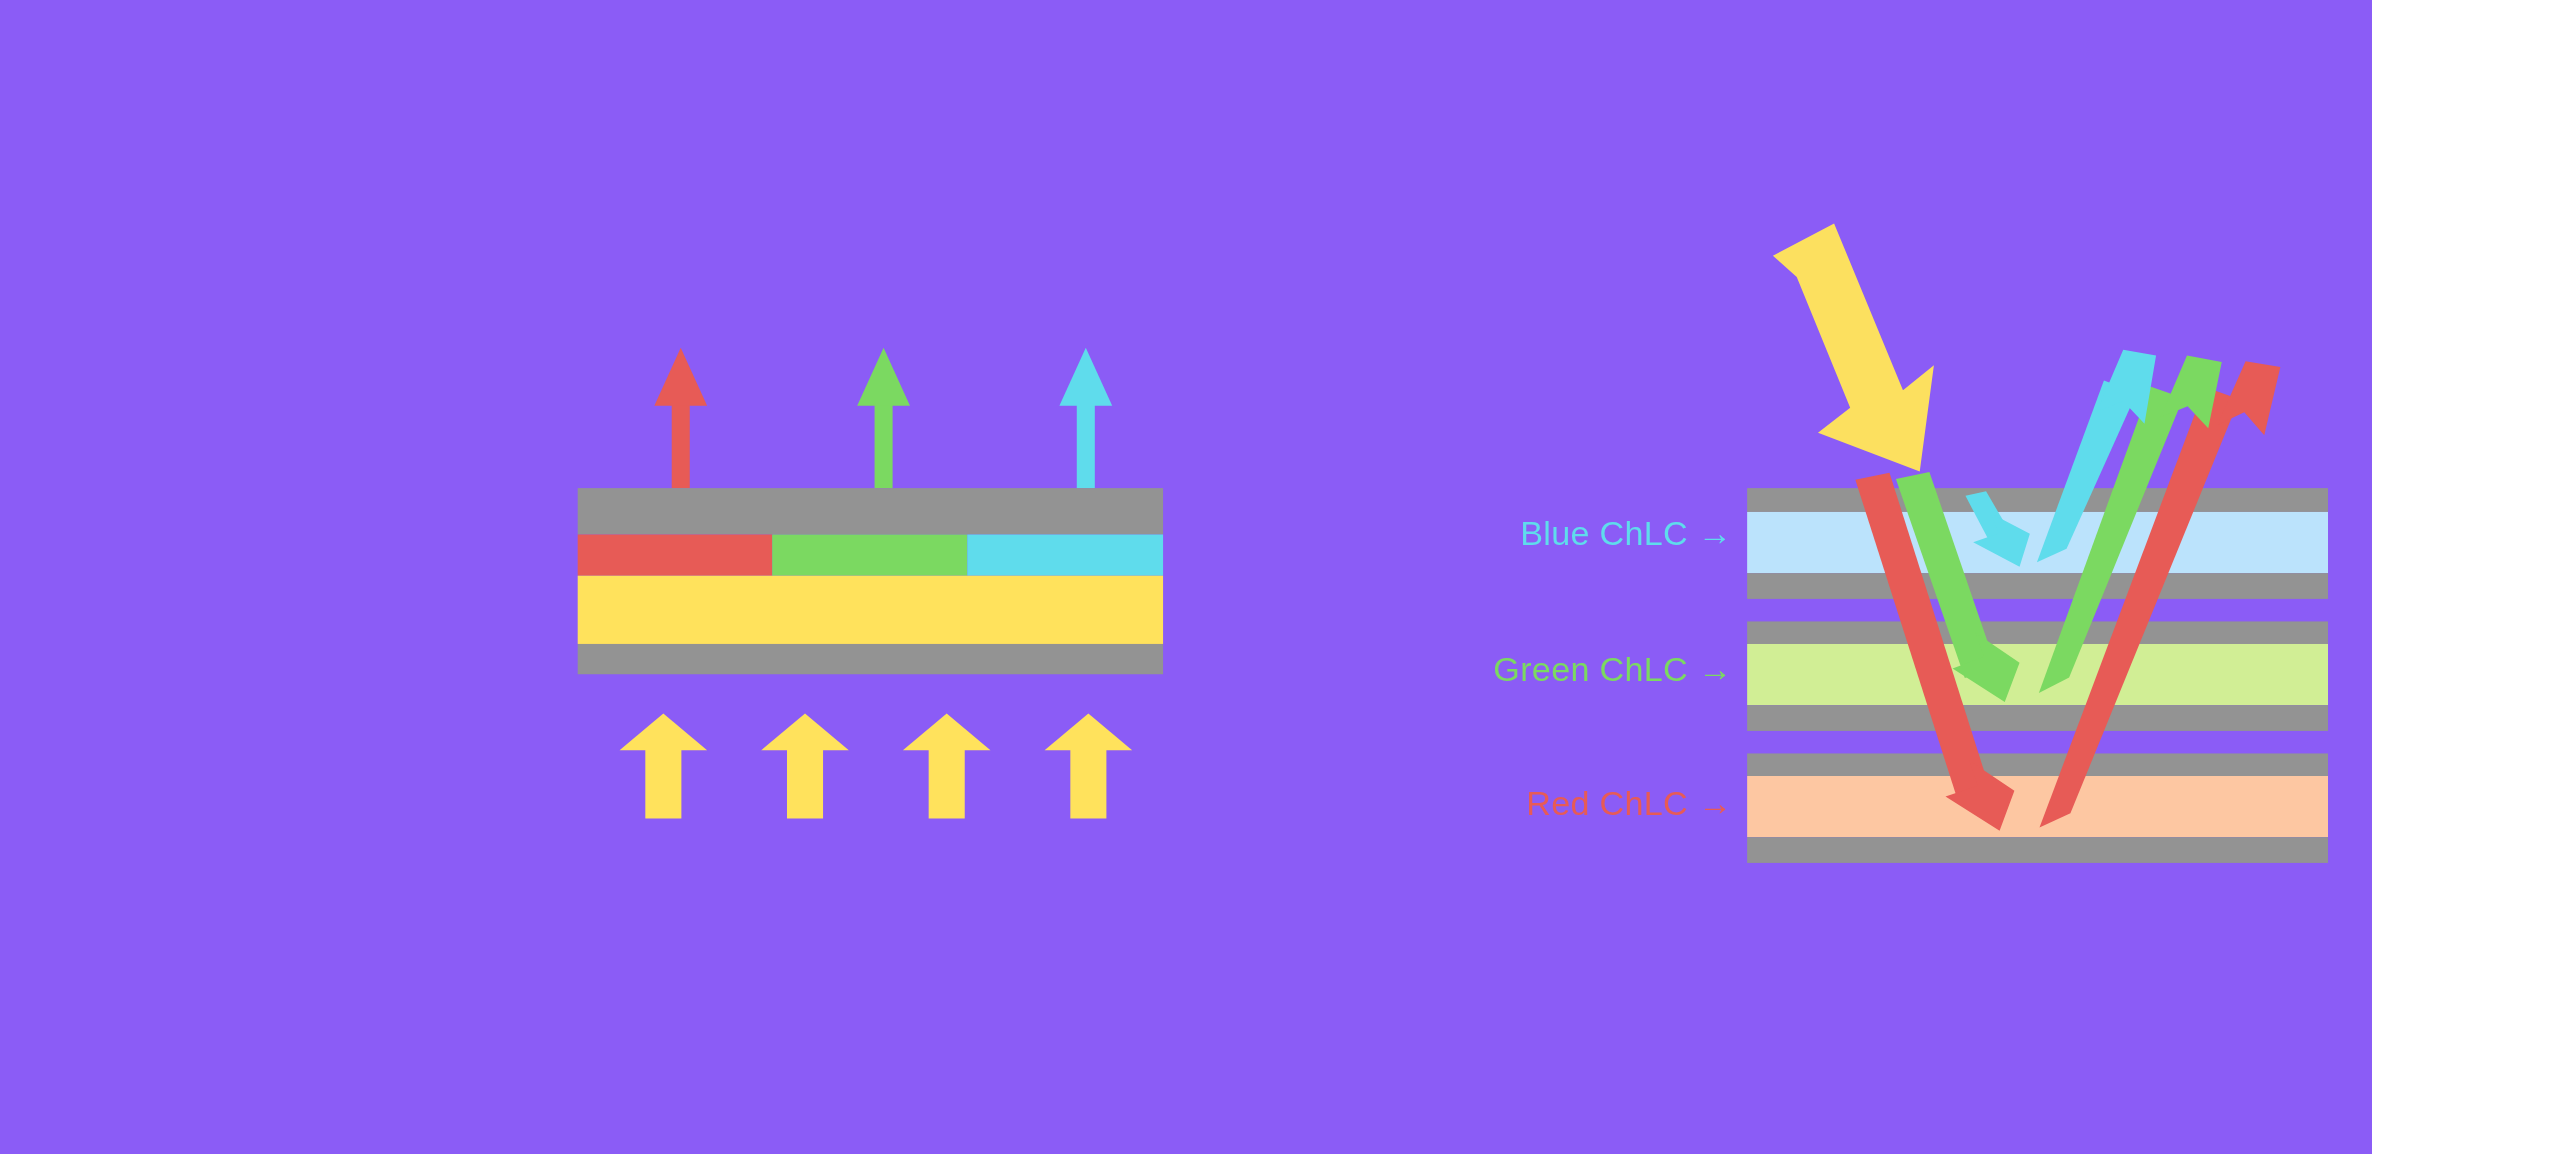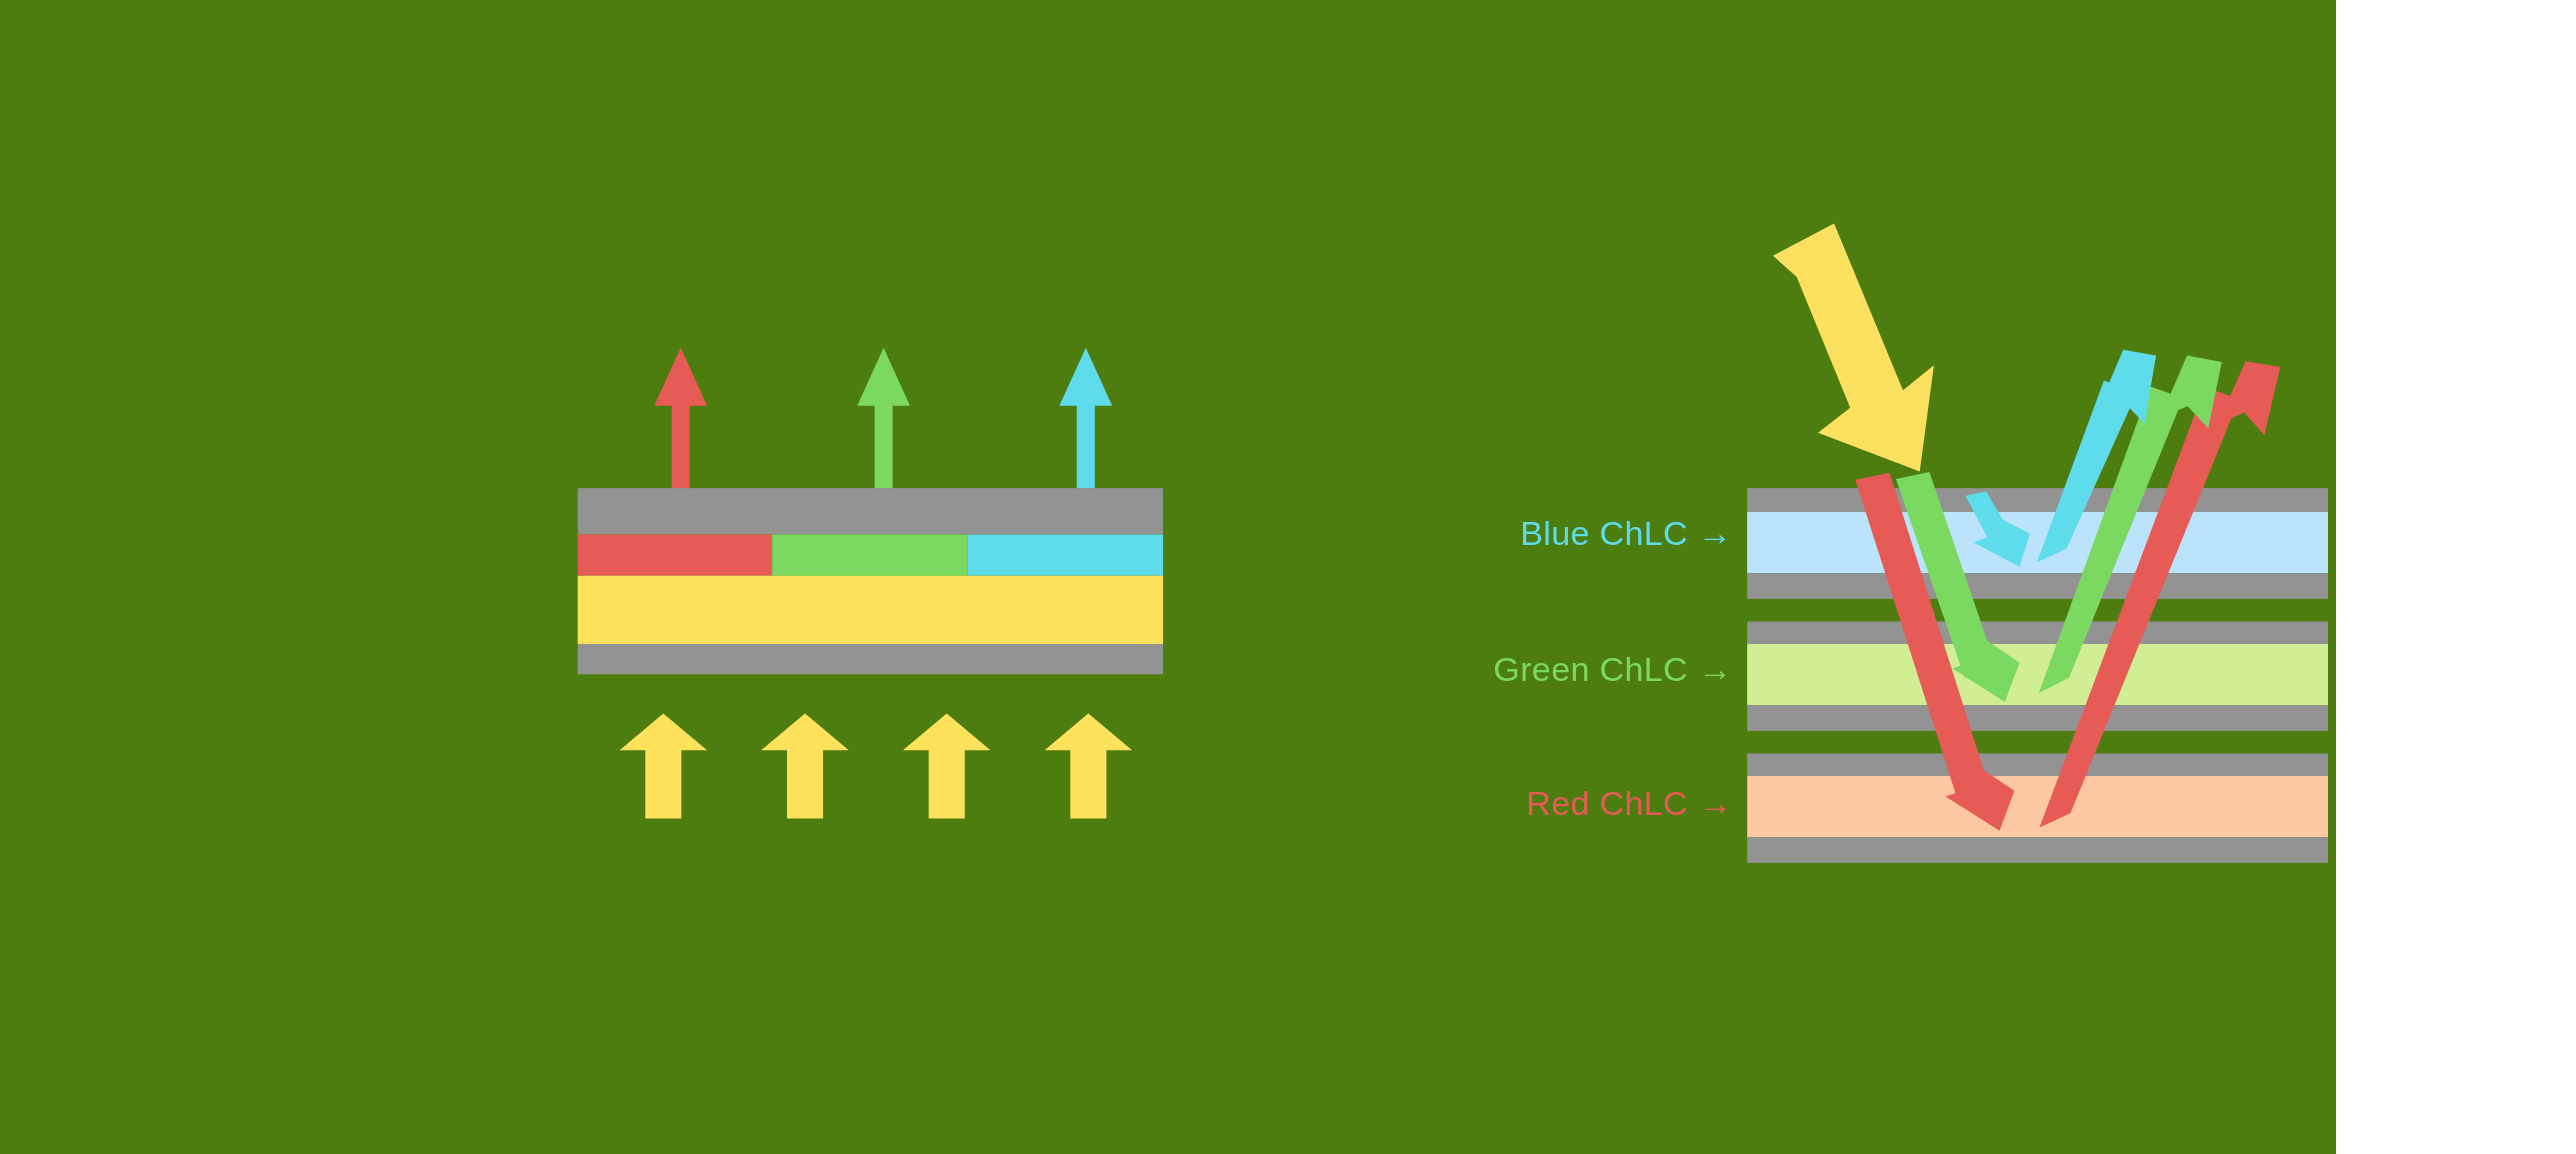--- a/index.html
+++ b/index.html
@@ -10,21 +10,22 @@
   body {
     width: 2576px;
     height: 1154px;
     font-family: "Liberation Sans", sans-serif;
     overflow: hidden;
   }
   #figure-root {
     position: relative;
     width: 2336px;
     height: 1154px;
-    background: #4d7c0f;
+    background: #8b5cf6;
+    padding-left: 36px;
   }
   svg.canvas {
     position: absolute;
     left: 0;
     top: 0;
     width: 2576px;
     height: 1154px;
     display: block;
   }
   text.layer-label {

